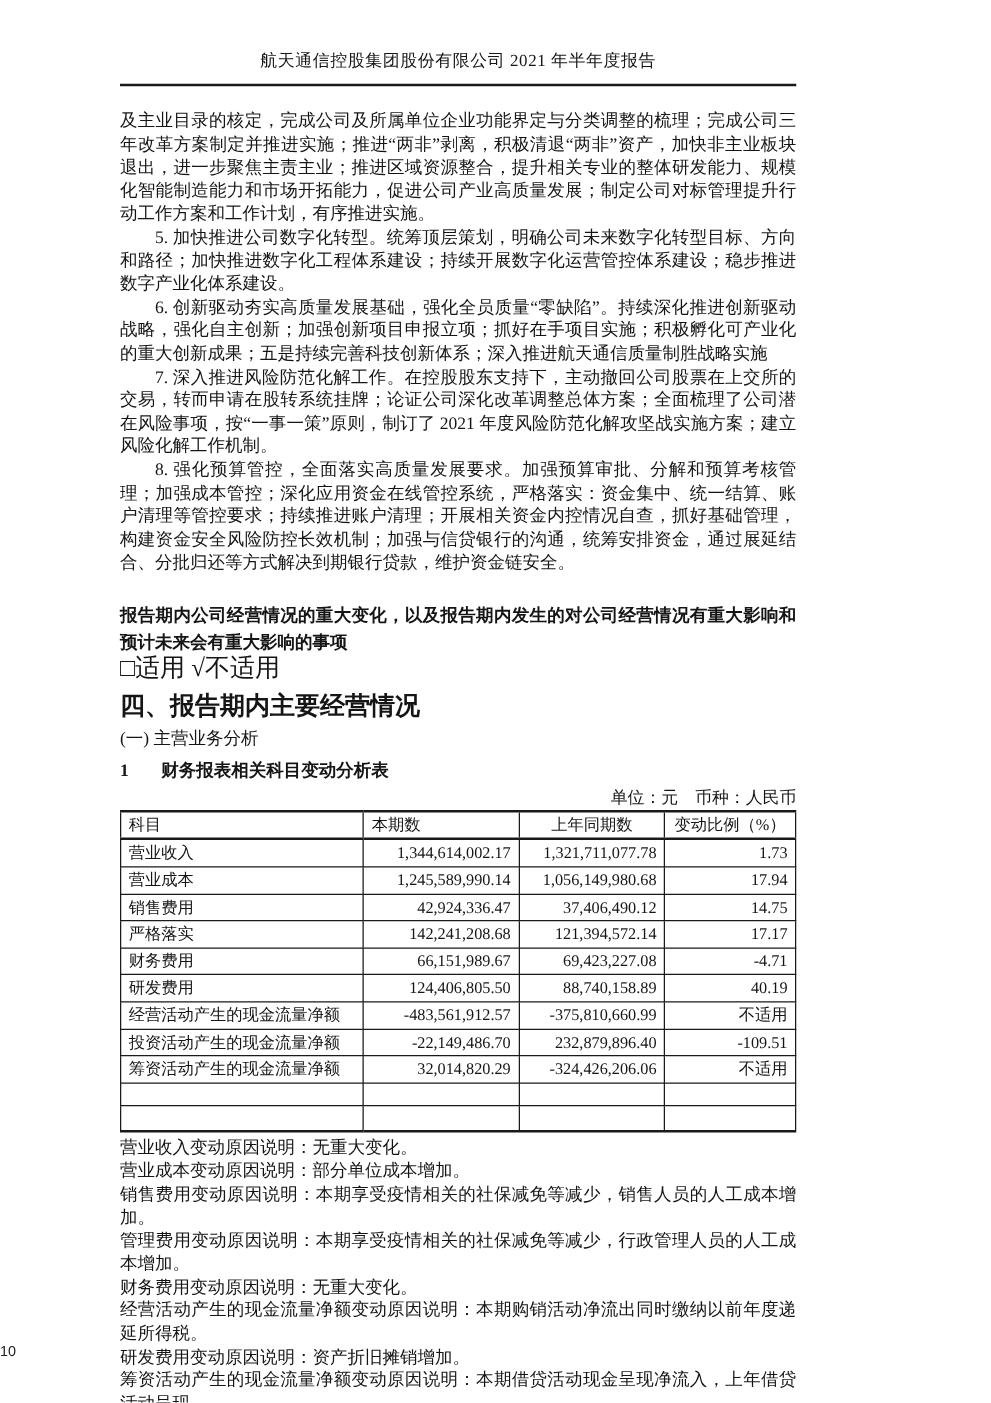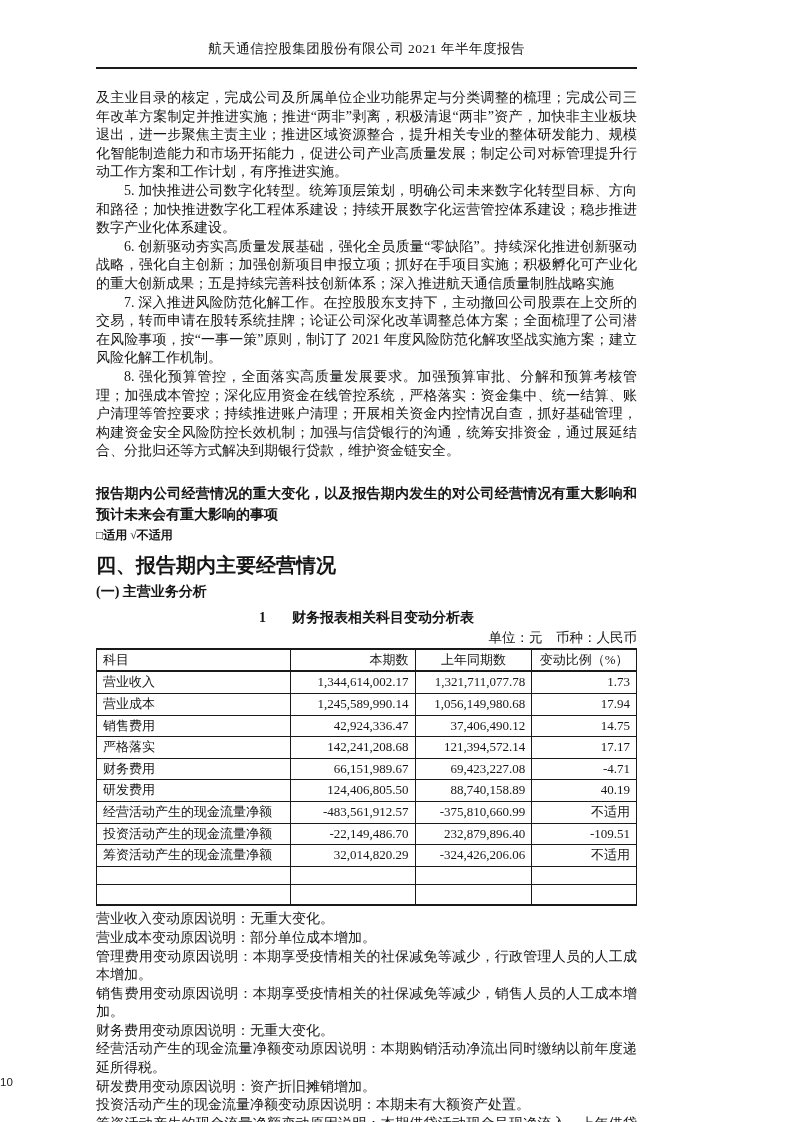--- a/index.html
+++ b/index.html
@@ -29,25 +29,25 @@
   .para { text-align: justify; }
   .para.indent { text-indent: 2em; }
   
   .major-heading {
     margin-top: 22px;
     font-weight: bold;
     font-size: 14px;
     line-height: 21px;
     text-align: justify;
   }
-  .applicability { font-size: 12px; line-height: 21px; font-weight: bold; }
+  .applicability { font-size: 20px; line-height: 21px; }
   
   .sec-heading { margin-top: 10px; font-weight: bold; font-size: 20px; line-height: 19px; }
-  .sub-heading { margin-top: 7px;  font-weight: bold; font-size: 14px; line-height: 19px; }
-  .tbl-heading { margin-top: 7px;  font-weight: bold; font-size: 14px; line-height: 19px; text-align: center; }
+  .sub-heading { margin-top: 7px;  font-weight: normal; font-size: 14px; line-height: 19px; }
+  .tbl-heading { margin-top: 7px;  font-weight: bold; font-size: 14px; line-height: 19px; }
   .tbl-heading .num { display: inline-block; }
   .tbl-heading .ttl { display: inline-block; margin-left: 26px; }
   
   .unit-note { text-align: right; font-size: 13.5px; margin-top: 2px; line-height: 17px; }
   
   table.fin {
     width: 100%;
     border-collapse: collapse;
     margin-top: 2px;
     font-size: 13px;
@@ -60,21 +60,21 @@
     overflow: hidden;
     white-space: nowrap;
   }
   table.fin thead th {
     border-top: 2px solid #1a1a1a;
     border-bottom: 2px solid #1a1a1a;
     font-weight: normal;
     border-radius: 11px;
   }
   table.fin th.c0 { width: 36%; text-align: left; }
-  table.fin th.c1 { width: 23%; text-align: right; }
+  table.fin th.c1 { width: 23%; text-align: left; }
   table.fin th.c2 { width: 21.6%; text-align: center; }
   table.fin th.c3 { width: 19.4%; text-align: center; }
   table.fin td.c0 { text-align: left; }
   table.fin td.c1, table.fin td.c2, table.fin td.c3 { text-align: right; }
   table.fin tbody tr:last-child td { height: 21px; border-bottom: 2px solid #1a1a1a; }
   
   .notes { margin-top: 4px; font-size: 14px; line-height: 18.6px; }
   .notes p { text-align: justify; }
   
   .page-num {
@@ -206,30 +206,29 @@
           </tr>
         </tbody>
     </table>
 
     <div class="notes">
 
         <p>营业收入变动原因说明：无重大变化。</p>
 
         <p>营业成本变动原因说明：部分单位成本增加。</p>
 
+        <p>销售费用变动原因说明：本期享受疫情相关的社保减免等减少，销售人员的人工成本增加。</p>
+
         <p>管理费用变动原因说明：本期享受疫情相关的社保减免等减少，行政管理人员的人工成本增加。</p>
 
-        <p>销售费用变动原因说明：本期享受疫情相关的社保减免等减少，销售人员的人工成本增加。</p>
-
         <p>财务费用变动原因说明：无重大变化。</p>
 
         <p>经营活动产生的现金流量净额变动原因说明：本期购销活动净流出同时缴纳以前年度递延所得税。</p>
 
         <p>研发费用变动原因说明：资产折旧摊销增加。</p>
 
-        <p>投资活动产生的现金流量净额变动原因说明：本期未有大额资产处置。</p>
 
         <p>筹资活动产生的现金流量净额变动原因说明：本期借贷活动现金呈现净流入，上年借贷活动呈现</p>
       </div>
   </div>
 
   <div class="page-num">10</div>
 </div>
 
 </body></html>

